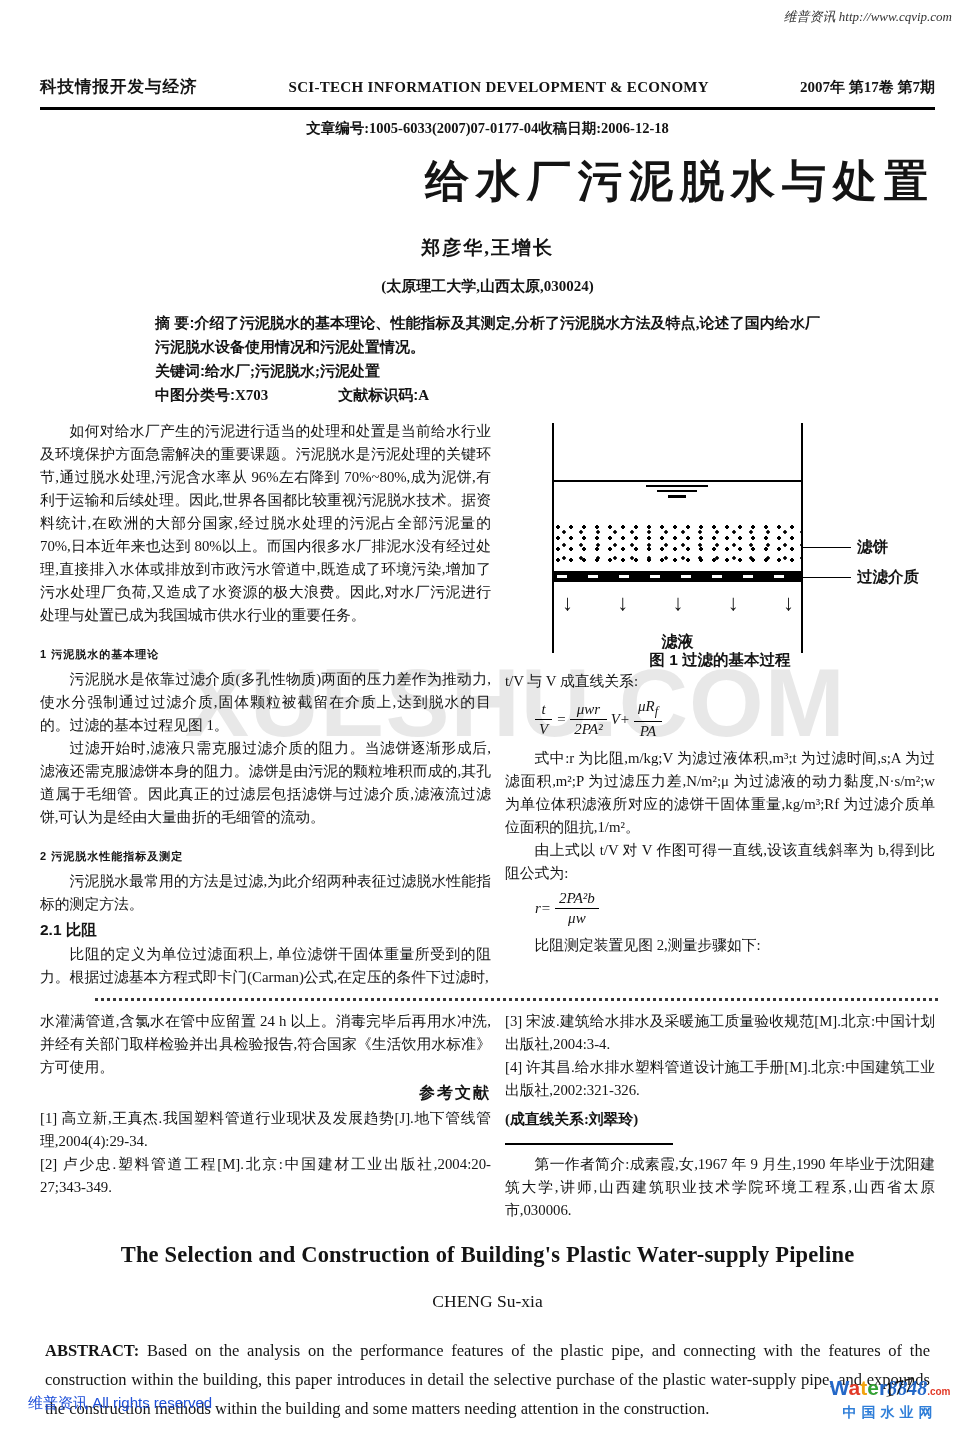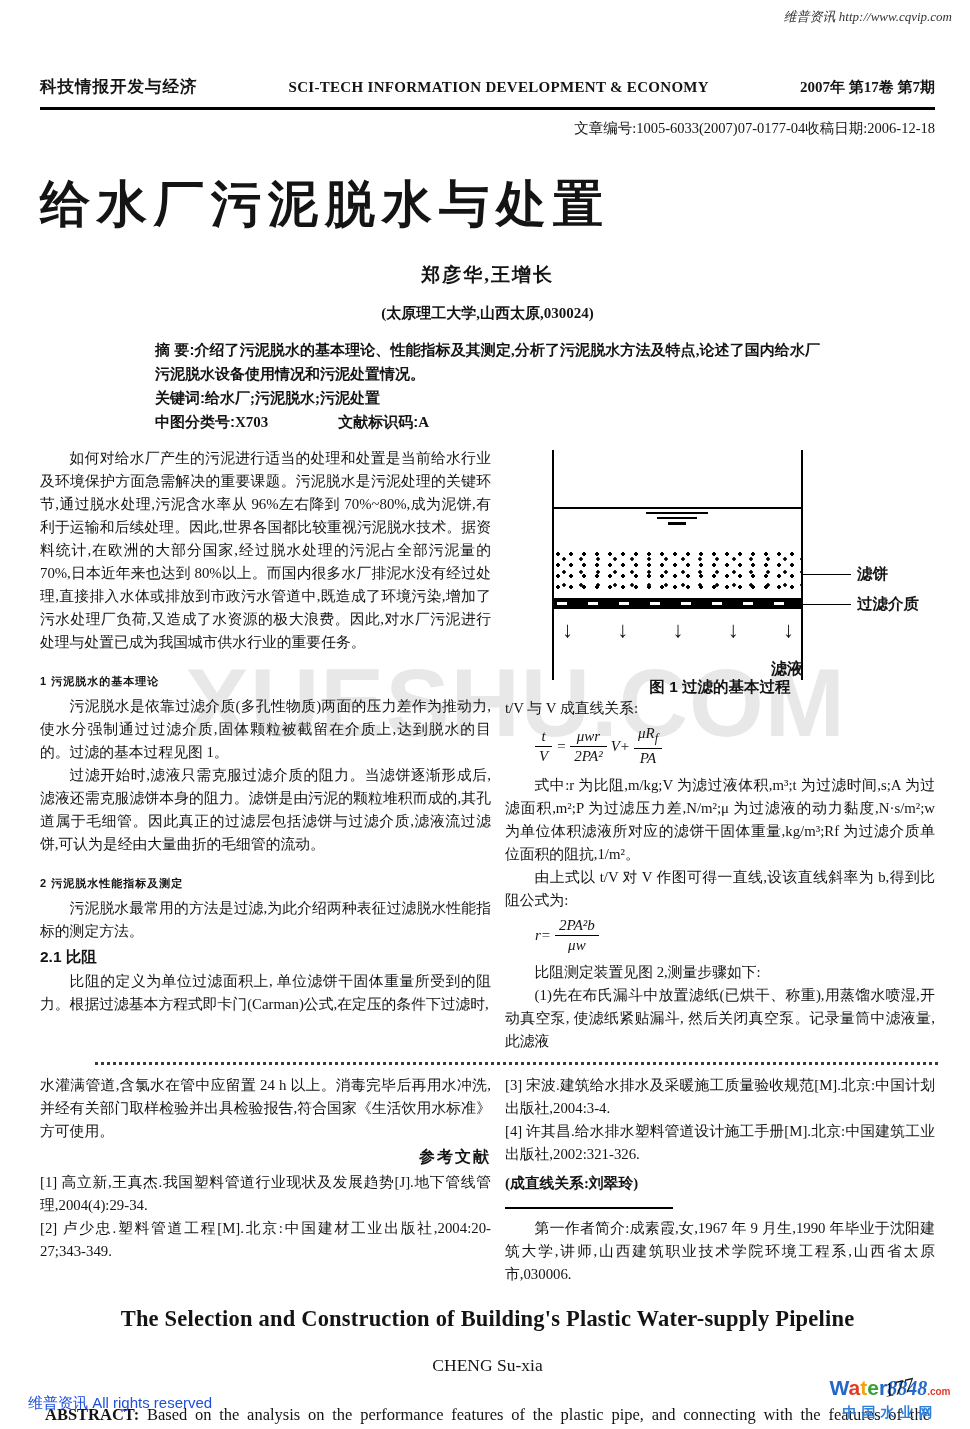--- a/index.html
+++ b/index.html
@@ -14,25 +14,25 @@
     font-family:"Liberation Serif",serif; color:#333; z-index:3;}
   .wm-center{position:absolute; left:185px; top:648px; z-index:1;
     font-family:"Liberation Sans",sans-serif; font-weight:bold; font-size:96px;
     color:rgba(110,110,110,0.16); letter-spacing:1px; white-space:nowrap;}
   
   .jhead{display:flex; justify-content:space-between; align-items:baseline; margin-top:76px;}
   .jhead .cn{font-family:"Liberation Sans",sans-serif; font-weight:bold; font-size:16.5px; letter-spacing:1px;}
   .jhead .en{font-weight:bold; font-size:15px; letter-spacing:.3px;}
   .jhead .issue{font-weight:bold; font-size:15px;}
   .jrule{border:0; border-top:3px solid #000; margin:9px 0 0 0;}
-  .inforow{display:flex; justify-content:flex-end; margin-top:9px;
-    font-size:14.5px; font-weight:400;}
-  
-  .title{margin-top:33px; text-align:left; font-family:"Liberation Sans",sans-serif;
-    font-weight:900; font-size:50px; letter-spacing:7px;}
+  .inforow{display:flex; justify-content:center; margin-top:9px;
+    font-size:14.5px; font-weight:700;}
+  
+  .title{margin-top:14px; text-align:right; font-family:"Liberation Sans",sans-serif;
+    font-weight:900; font-size:44px; letter-spacing:7px;}
   .authors{margin-top:24px; text-align:center; font-size:19px; font-weight:bold; letter-spacing:2px;}
   .affil{margin-top:16px; text-align:center; font-size:15px; font-weight:600;}
   
   .abs{width:665px; margin:15px auto 0; font-size:15px; line-height:24px; text-align:justify;}
   .abs p{margin:0;}
   .abs .lab{font-family:"Liberation Sans",sans-serif; font-weight:bold;}
   .abs .val{font-weight:600;}
   .abs .gap{display:inline-block; width:70px;}
   
   .cols{display:flex; gap:14px; margin-top:13px;}
@@ -50,21 +50,21 @@
   .fig .cake{position:absolute; left:50px; top:104px; width:246px; height:45px;
     background-image:
       radial-gradient(circle at 3px 3px,#000 1.6px,transparent 2px),
       radial-gradient(circle at 9px 8px,#000 1.5px,transparent 1.9px);
     background-size:13px 11px,17px 13px;}
   .fig .medium{position:absolute; left:47px; top:151px; width:251px; height:11px; background:#000;}
   .fig .medium .dashes{position:absolute; left:5px; right:5px; top:4px; height:3px;
     background:repeating-linear-gradient(90deg,#fff 0 10px,transparent 10px 31px);}
   .fig .arrows{position:absolute; left:57px; top:170px; width:232px; display:flex;
     justify-content:space-between; font-size:22px; font-weight:bold;}
-  .fig .filtrate{position:absolute; left:47px; top:212px; width:251px; text-align:right;
+  .fig .filtrate{position:absolute; left:47px; top:212px; width:251px; text-align:center;
     font-size:16px; font-weight:bold;}
   .fig .conn{position:absolute; height:0; border-top:1.5px solid #000; width:48px; left:298px;}
   .fig .figlabel{position:absolute; left:352px; font-size:15.5px; font-weight:600; white-space:nowrap;}
   .fig .caption{position:absolute; left:0; top:230px; width:100%; text-align:center;
     font-family:"Liberation Sans",sans-serif; font-size:15.5px; font-weight:bold;}
   
   .eq{margin:4px 0 6px 30px; font-size:15px; font-style:italic; display:flex; align-items:center; gap:4px;}
   .frac{display:inline-block; text-align:center; vertical-align:middle;}
   .frac .num{display:block; border-bottom:1.3px solid #000; padding:0 4px; line-height:19px;}
   .frac .den{display:block; padding:0 4px; line-height:19px;}
@@ -189,21 +189,20 @@
 
         <div class="eq">
           <span>r=</span>
           <span class="frac">
               <span class="num">2PA²b</span>
               <span class="den">μw</span>
             </span>
         </div>
 
         <p class="ind">比阻测定装置见图 2,测量步骤如下:</p>
-        <p class="ind">(1)先在布氏漏斗中放置滤纸(已烘干、称重),用蒸馏水喷湿,开动真空泵, 使滤纸紧贴漏斗, 然后关闭真空泵。记录量筒中滤液量,此滤液</p>
       </div>
     </div>
 
     <div class="chain"></div>
 
     <div class="bcols">
       <div class="colL">
         <p>水灌满管道,含氯水在管中应留置 24 h 以上。消毒完毕后再用水冲洗,并经有关部门取样检验并出具检验报告,符合国家《生活饮用水标准》方可使用。</p>
         <div class="refhead">参考文献</div>
         <p>[1]  高立新,王真杰.我国塑料管道行业现状及发展趋势[J].地下管线管理,2004(4):29-34.</p>

